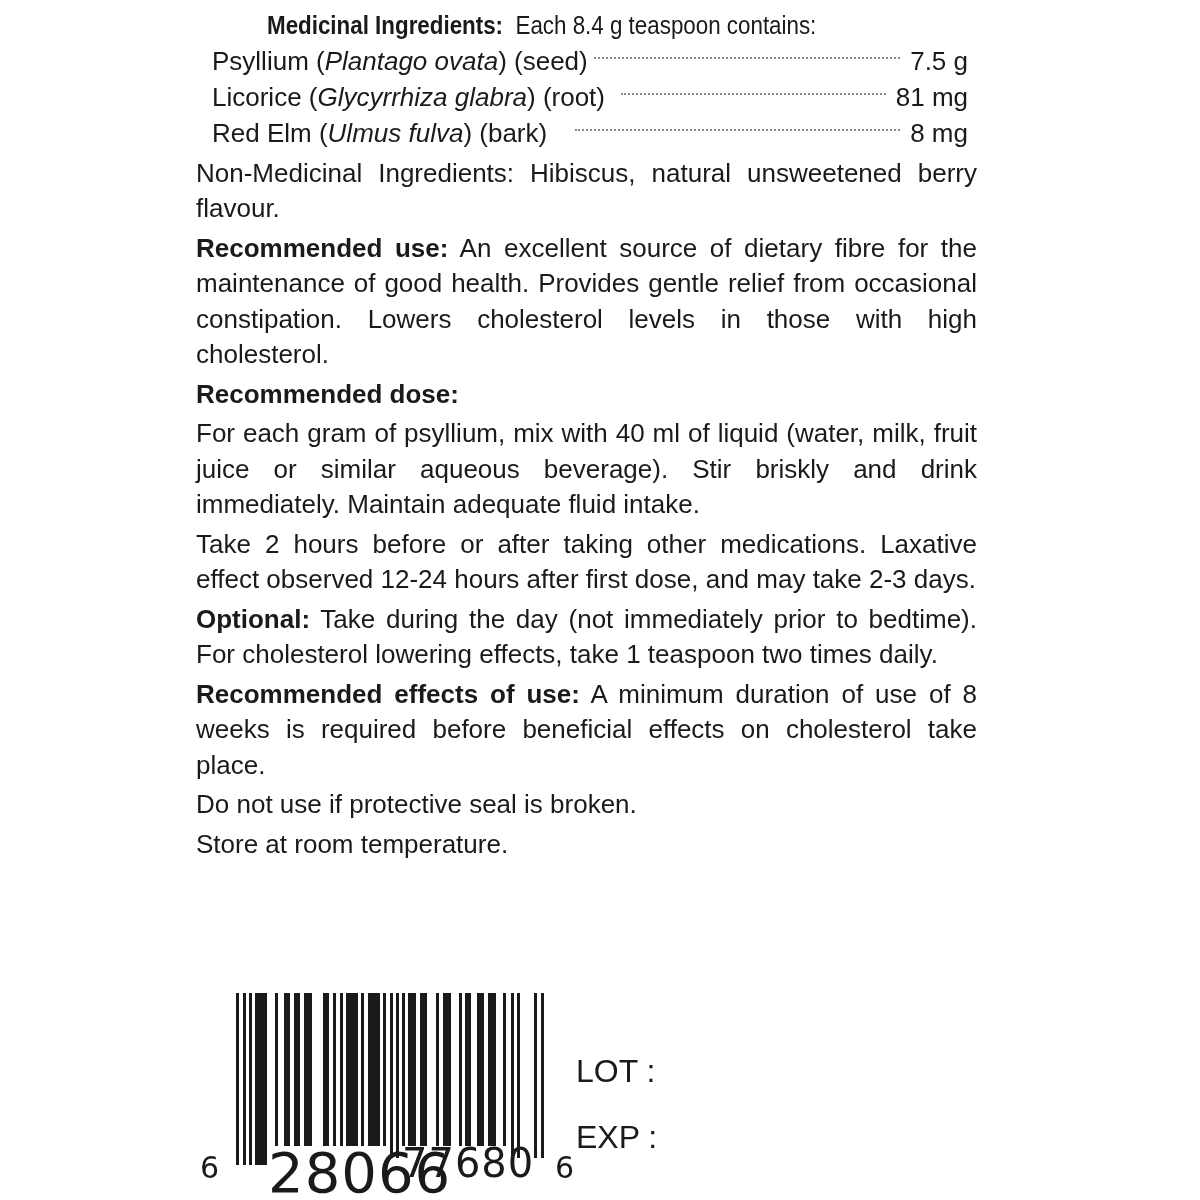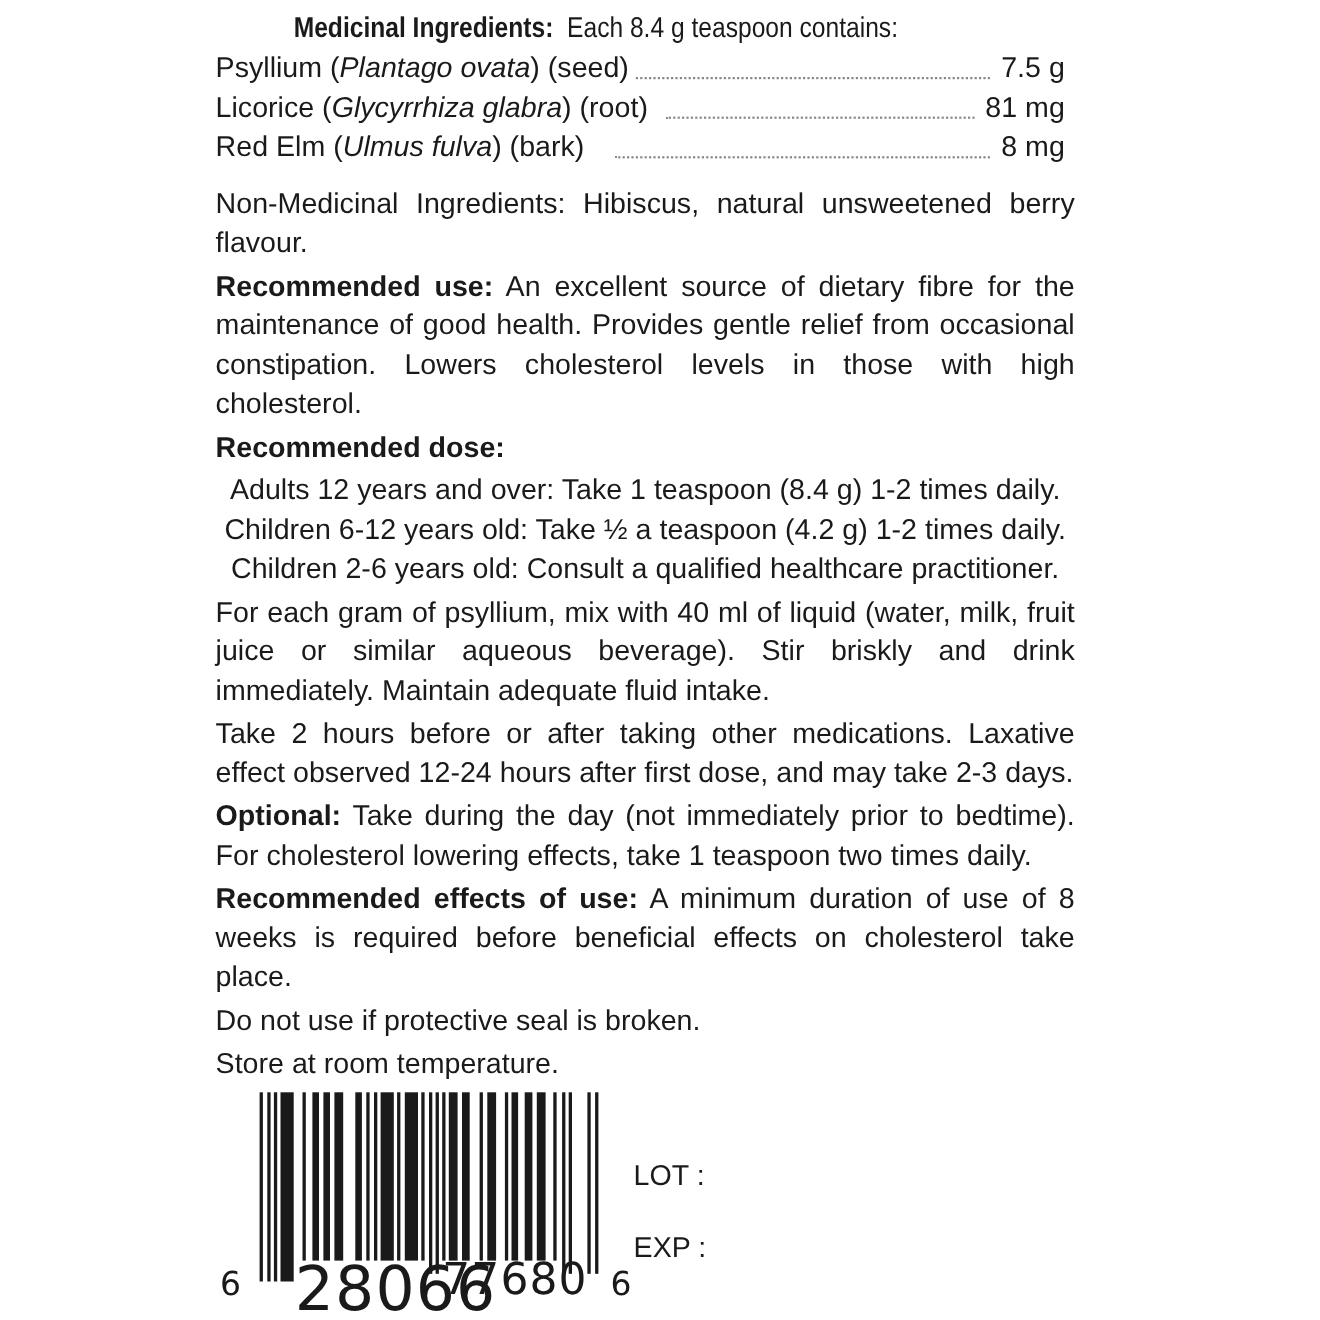--- a/index.html
+++ b/index.html
@@ -6,29 +6,29 @@
   body { width: 1200px; height: 1200px; position: relative; overflow: hidden; }
   .label {
     position: absolute; left: 196px; top: 8px; width: 781px;
     font-family: "Liberation Sans", sans-serif; color: #1a1a1a;
     font-size: 26px; line-height: 35.5px;
     transform-origin: left top;
   }
   .cond { display: inline-block; transform: scaleX(0.86); transform-origin: left center; white-space: nowrap; }
   .p { margin: 0 0 4px 0; text-align: justify; }
   b { font-weight: bold; }
-  .row { display: flex; align-items: flex-end; height: 36px; white-space: nowrap; }
+  .row { display: flex; align-items: center; height: 36px; white-space: nowrap; margin-left: 16px; }
   .row .name { flex: 0 0 auto; }
   .row .dots { flex: 1 1 auto; border-bottom: 2px dotted #888; margin: 0 10px 8px 6px; height: 0; }
   .row .amt { flex: 0 0 auto; text-align: right; }
   .line { white-space: nowrap; text-align: center; }
   .barcode { position: absolute; left: 0; top: 0; }
   .bar { position: absolute; background: #1a1a1a; }
   .bc-digit { position: absolute; font-family: "DejaVu Sans", sans-serif; font-size: 30px; color: #1a1a1a; }
-  .meta { position: absolute; font-family: "Liberation Sans", sans-serif; font-size: 26px; color: #1a1a1a; }
+  .meta { position: absolute; font-family: "Liberation Sans", sans-serif; font-size: 32px; color: #1a1a1a; }
 </style>
 </head>
 <body>
 
 <div class="label">
 
   <div class="line">
     <span class="cond">
       <b>Medicinal Ingredients:</b>&nbsp;
       <span>Each 8.4 g teaspoon contains:</span>
@@ -52,36 +52,31 @@
     </div>
     <div class="row">
       <span class="name">
         <span>Red Elm (</span><i>Ulmus fulva</i><span>) (bark)</span>
       </span>
       <span class="dots" style="margin-left:28px;"></span>
       <span class="amt">8 mg</span>
     </div>
   </div>
 
-  <p class="p" style="margin-top:16px;">Non-Medicinal Ingredients: Hibiscus, natural unsweetened berry flavour.</p>
+  <p class="p" style="margin-top:4px;">Non-Medicinal Ingredients: Hibiscus, natural unsweetened berry flavour.</p>
 
   <p class="p">
     <b>Recommended use:</b>
     <span>An excellent source of dietary fibre for the maintenance of good health. Provides gentle relief from occasional constipation. Lowers cholesterol levels in those with high cholesterol.</span>
   </p>
 
   <p class="p">
     <b>Recommended dose:</b>
   </p>
 
-  <div class="p">
-    <div class="line">Adults 12 years and over: Take 1 teaspoon (8.4 g) 1-2 times daily.</div>
-    <div class="line">Children 6-12 years old: Take ½ a teaspoon (4.2 g) 1-2 times daily.</div>
-    <div class="line">Children 2-6 years old: Consult a qualified healthcare practitioner.</div>
-  </div>
 
   <p class="p">For each gram of psyllium, mix with 40 ml of liquid (water, milk, fruit juice or similar aqueous beverage). Stir briskly and drink immediately. Maintain adequate fluid intake.</p>
 
   <p class="p">Take 2 hours before or after taking other medications. Laxative effect observed 12-24 hours after first dose, and may take 2-3 days.</p>
 
   <p class="p">
     <b>Optional:</b>
     <span>Take during the day (not immediately prior to bedtime). For cholesterol lowering effects, take 1 teaspoon two times daily.</span>
   </p>
 

